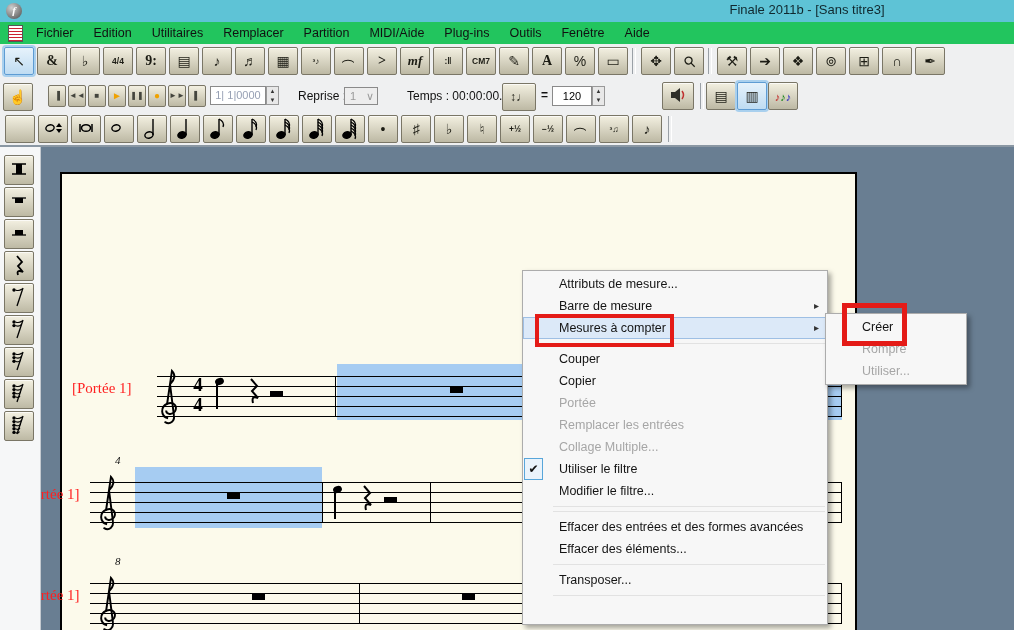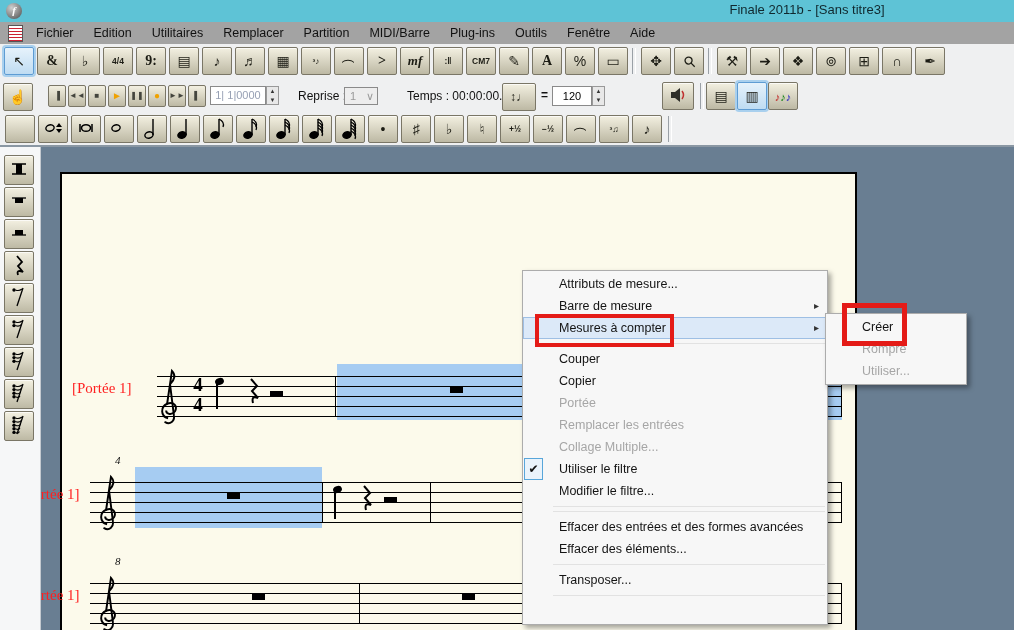--- a/index.html
+++ b/index.html
@@ -2,21 +2,21 @@
 <html><head>
 <meta charset="utf-8">
 <style>
   html,body{margin:0;padding:0;background:#222;}
   #root{position:relative;width:1014px;height:630px;overflow:hidden;font-family:"Liberation Sans",sans-serif;background:#EFF0F1;}
   
   .titlebar{position:absolute;left:0;top:0;width:1014px;height:22px;background:#5EC3D6;}
   .appicon{position:absolute;left:6px;top:3px;width:16px;height:16px;border-radius:50%;background:radial-gradient(circle at 35% 30%,#cfcfcf,#4a4a4a);color:#fff;font:italic bold 11px "Liberation Serif",serif;text-align:center;line-height:15px;}
   .wintitle{position:absolute;left:600px;top:2px;width:414px;text-align:center;font-size:13px;color:#10282e;}
   
-  .menubar{position:absolute;left:0;top:22px;width:1014px;height:22px;background:#a3a3a3;border-bottom:1px solid #A8A8A8;}
+  .menubar{position:absolute;left:0;top:22px;width:1014px;height:22px;background:#22c55e;border-bottom:1px solid #A8A8A8;}
   .docicon{position:absolute;left:8px;top:3px;width:13px;height:15px;border:1px solid #555;background:repeating-linear-gradient(#fff 0 2px,#c23 2px 3px);}
   #mbitems{position:absolute;left:26px;top:0;height:22px;display:flex;}
   .mbitem{padding:0 10px;line-height:22px;font-size:12.5px;color:#111;}
   
   .tbrow{position:absolute;left:0;width:1014px;background:#EFF0F1;}
   #tb1{top:44px;height:36px;border-bottom:1px solid #E0E0E0;}
   #tb2{top:80px;height:32px;border-bottom:1px solid #E0E0E0;}
   #tb3{top:112px;height:33px;border-bottom:2px solid #8A97A3;}
   .btn{position:absolute;width:30px;height:28px;background:linear-gradient(#F3F0E1,#BDB9A4);border:1px solid #7A7666;border-radius:2px;box-shadow:inset 0 1px 0 rgba(255,255,255,.7);display:flex;align-items:center;justify-content:center;color:#1c1c14;font-size:14px;box-sizing:border-box;}
   .btn.active{border:1px solid #5E9CD3;box-shadow:0 0 0 2px #A9D0EE;background:linear-gradient(#E6F2FB,#BFDCF2);}
@@ -78,21 +78,21 @@
   </div>
 
   <div class="menubar">
     <div class="docicon"></div>
     <div id="mbitems">
         <span class="mbitem">Fichier</span>
         <span class="mbitem">Edition</span>
         <span class="mbitem">Utilitaires</span>
         <span class="mbitem">Remplacer</span>
         <span class="mbitem">Partition</span>
-        <span class="mbitem">MIDI/Barre</span>
+        <span class="mbitem">MIDI/Aide</span>
         <span class="mbitem">Plug-ins</span>
         <span class="mbitem">Outils</span>
         <span class="mbitem">Fenêtre</span>
         <span class="mbitem">Aide</span>
       </div>
   </div>
 
   <div class="tbrow" id="tb1">
       <div class="btn active" style="left: 4px; top: 3px;">
         <span class="g">↖</span>

